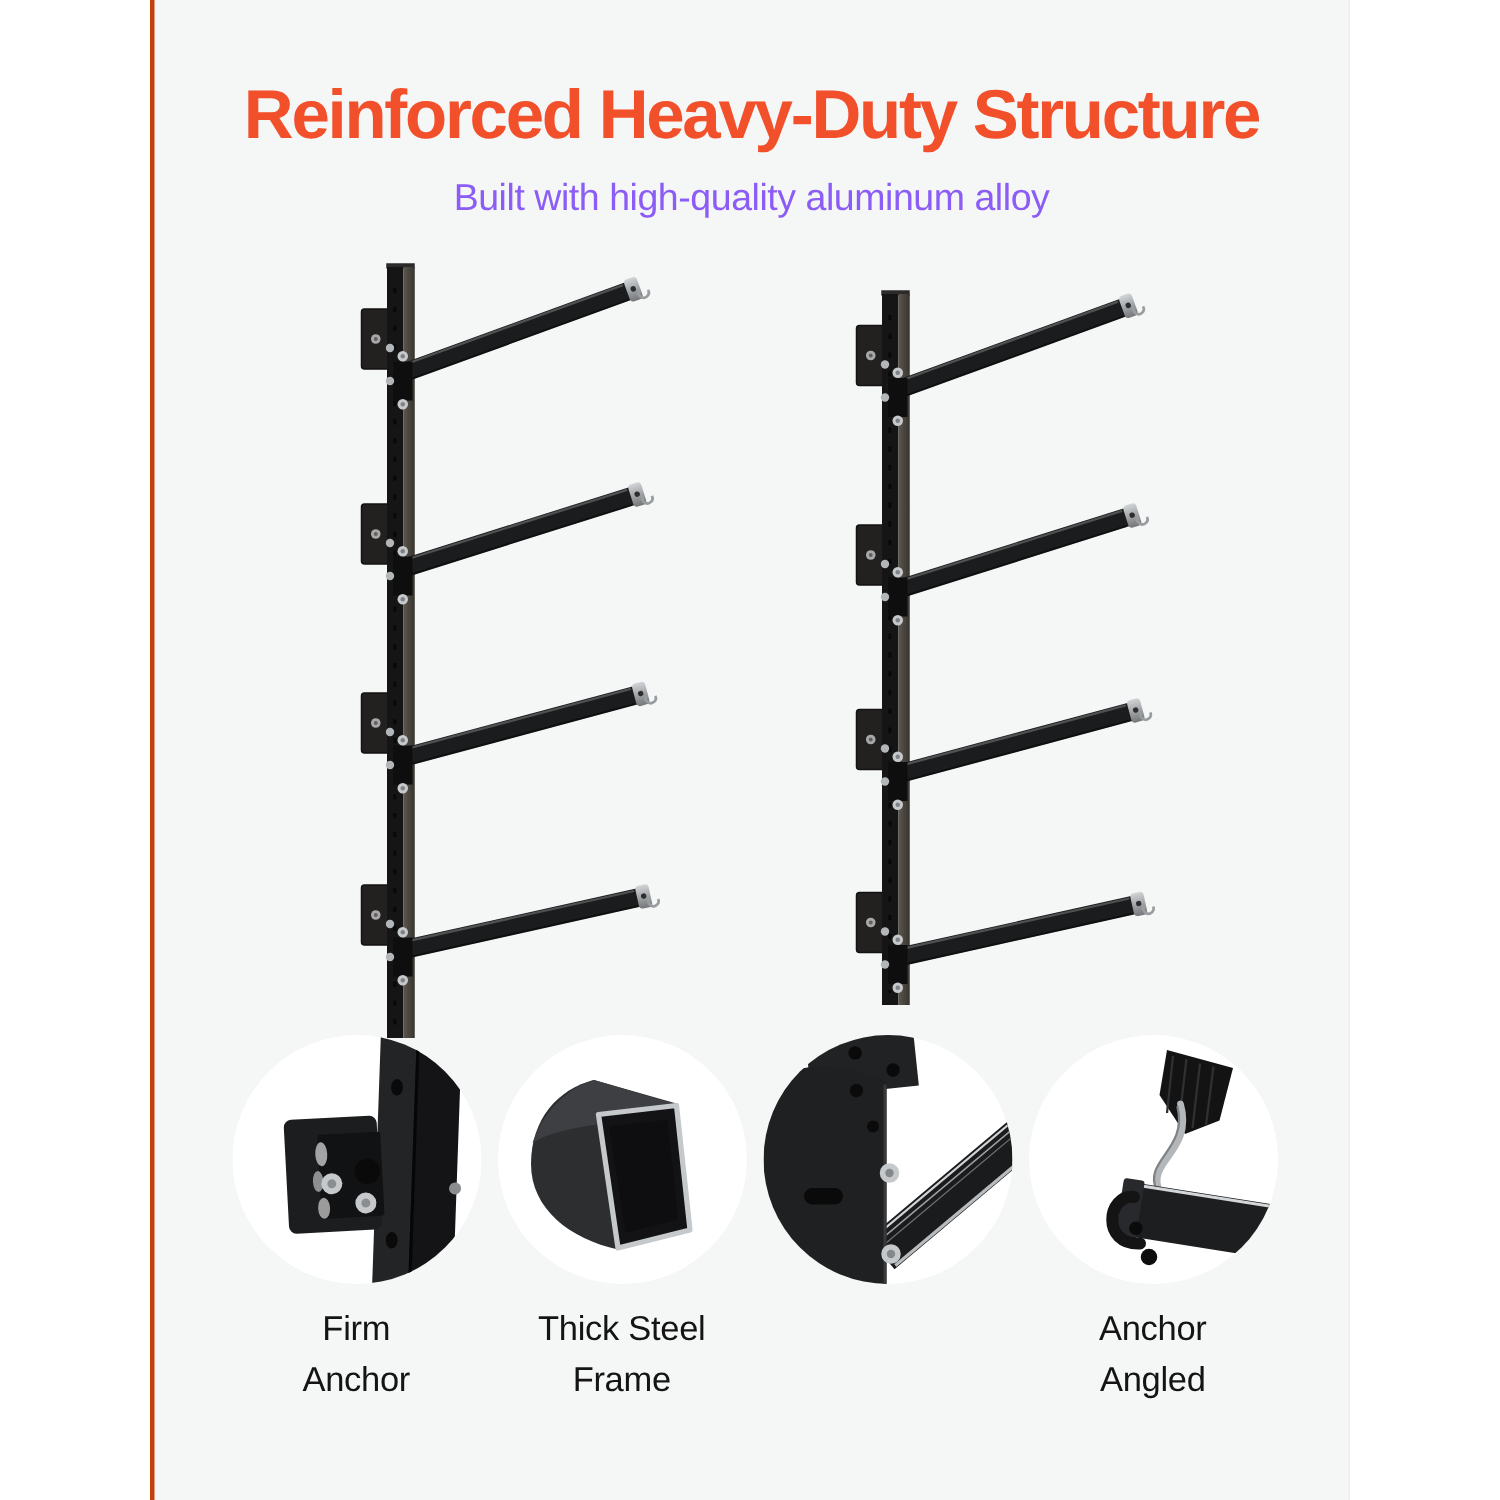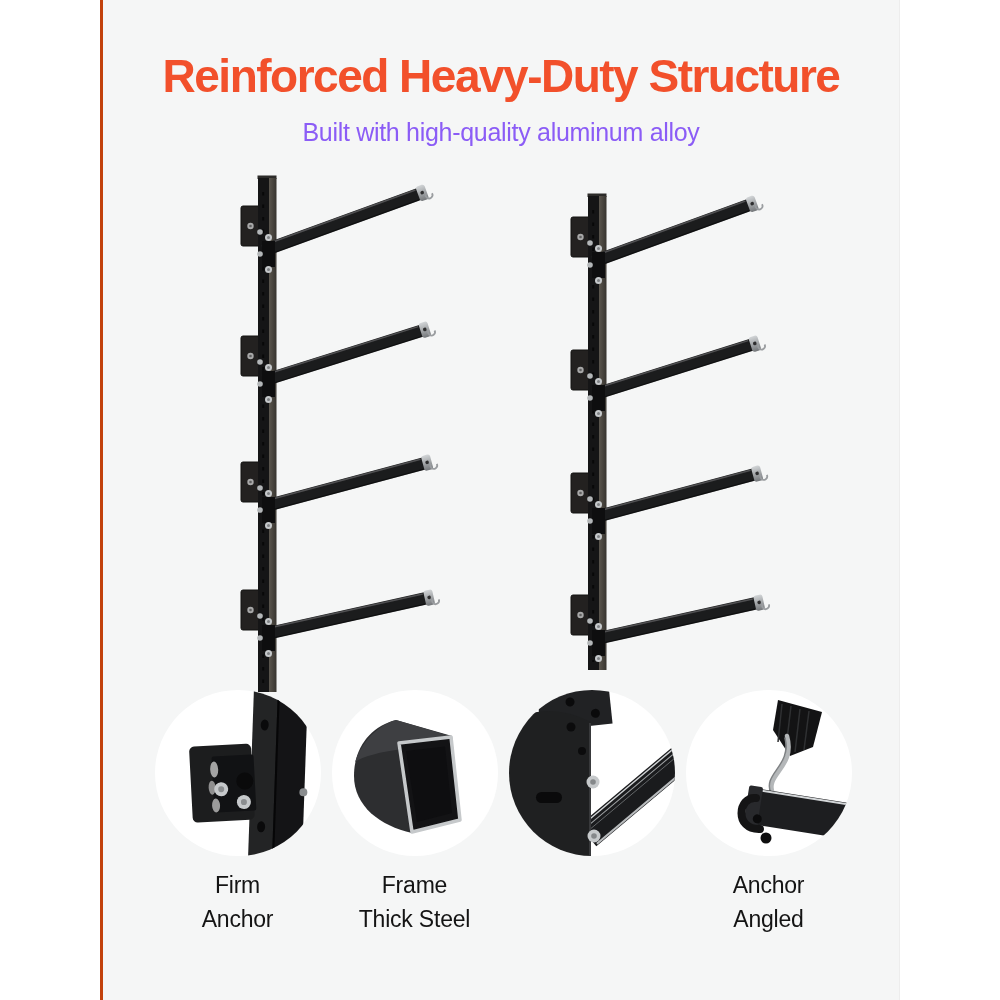--- a/index.html
+++ b/index.html
@@ -191,22 +191,22 @@
       <div class="feature">
         <div class="circle">
           <svg viewBox="0 0 166 166">
             <path d="M22,86 C22,56 40,36 64,30 L120,46 L128,131 L80,143 C48,136 22,116 22,86 Z" fill="#2d2e30"></path>
             <path d="M23,72 C32,46 52,33 64,30 L118,46 L70,59 C48,62 32,66 23,72 Z" fill="#3f4043" opacity="0.95"></path>
             <polygon points="67,53 119,47 128,130 80,142" fill="#131315" stroke="#c6c9cb" stroke-width="3.5" stroke-linejoin="round"></polygon>
             <polygon points="74,61 113,56.5 120,123 85,132" fill="#0e0e10"></polygon>
           </svg>
         </div>
         <div class="caption">
+          <div>Thick Steel</div>
           <div>Frame</div>
-          <div>Thick Steel</div>
         </div>
       </div>
 
       <div class="feature">
         <div class="circle">
           <svg viewBox="0 0 166 166">
             <g transform="rotate(-6 80 20)">
               <rect x="30" y="-12" width="72" height="48" fill="#212224"></rect>
               <circle cx="62" cy="10" r="4.5" fill="#0a0a0b"></circle>
               <circle cx="86" cy="24" r="4.5" fill="#0a0a0b"></circle>

